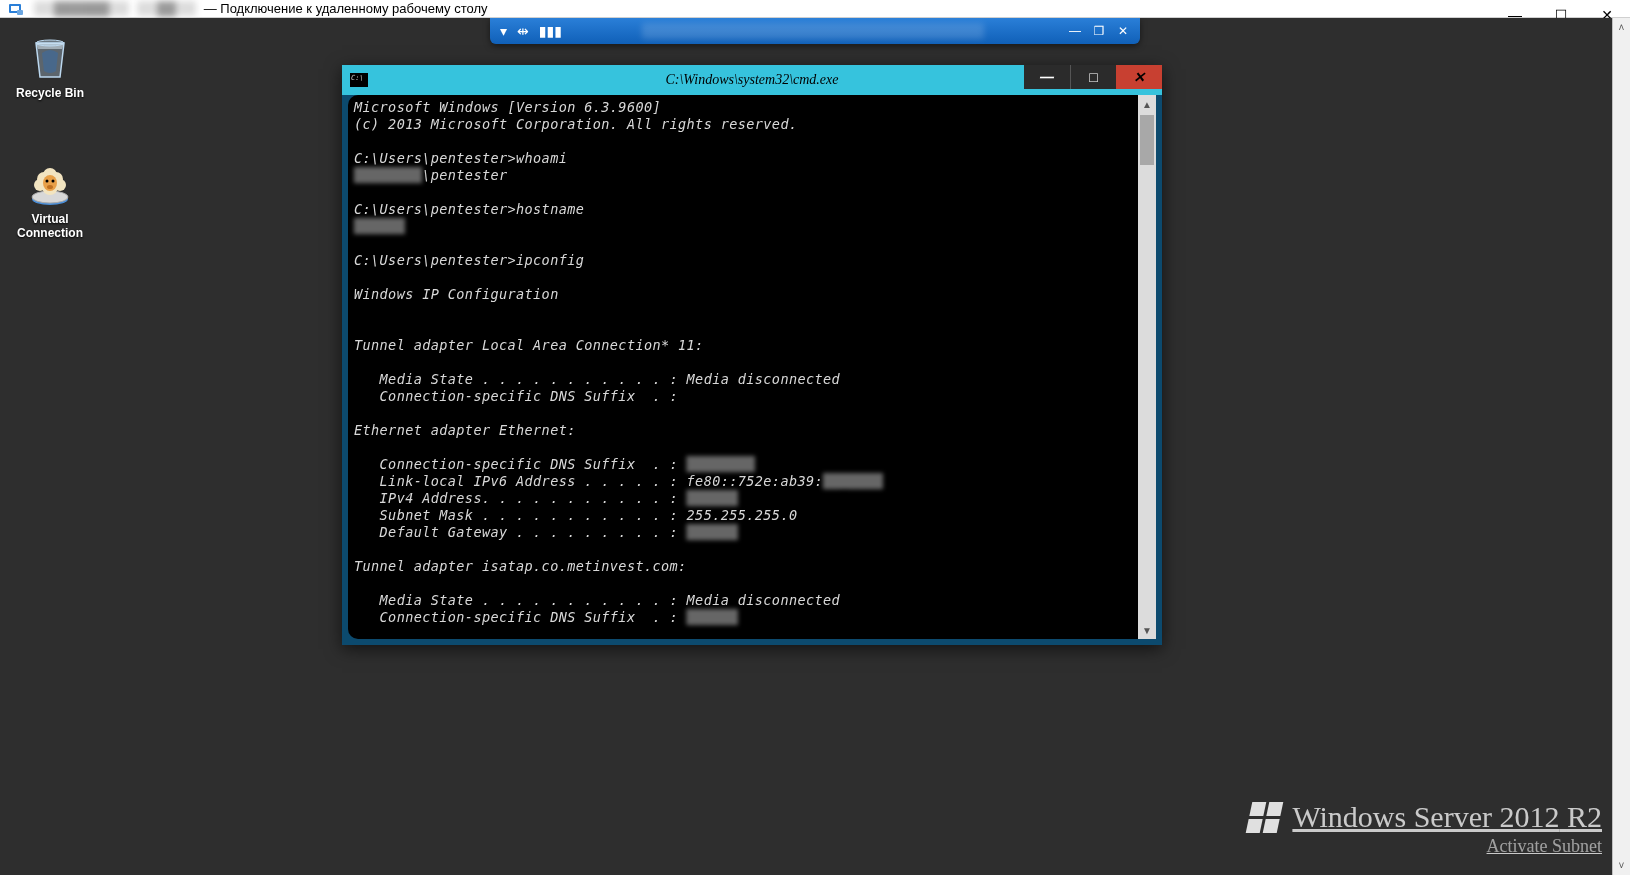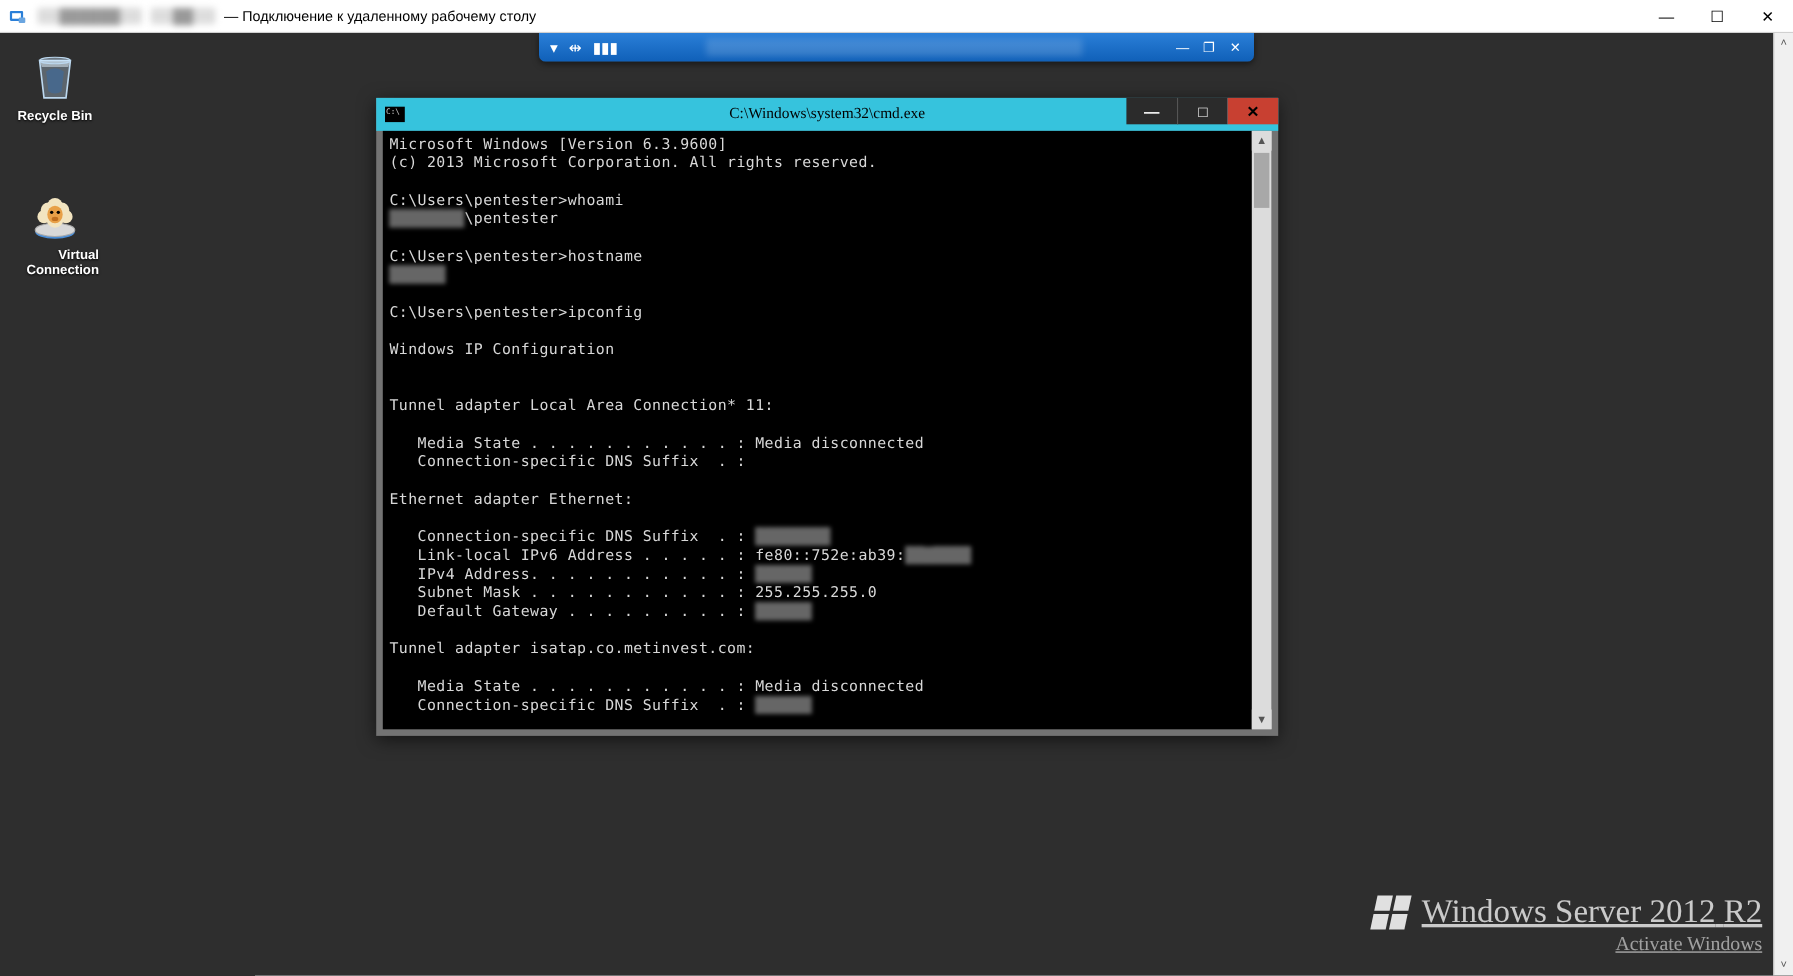--- a/index.html
+++ b/index.html
@@ -1,21 +1,21 @@
 <!DOCTYPE html>
 <html><head>
 <meta charset="utf-8">
 <style>
   * { box-sizing: border-box; margin: 0; padding: 0; }
   html, body { width: 1630px; height: 887px; overflow: hidden; font-family: "Segoe UI", Tahoma, sans-serif; }
   body { background: #fff; }
 
   
   .rdp-titlebar {
-    height: 30px; background: #fff; display: flex; align-items: center;
+    height: 18px; background: #fff; display: flex; align-items: center;
     border-bottom: 1px solid #d0d0d0; padding-left: 8px; font-size: 13px; color: #000;
     position: relative;
   }
   .rdp-titlebar .icon { width: 16px; height: 16px; margin-right: 6px; }
   .rdp-titlebar .blur { filter: blur(3px); color:#999; background:#ddd; padding:0 20px; border-radius:2px; margin:0 4px;}
   .rdp-title-text { margin-left: 4px; }
   .rdp-winbuttons { position:absolute; right:0; top:0; height:30px; display:flex; }
   .rdp-winbuttons div { width:46px; height:30px; display:flex; align-items:center; justify-content:center; font-size:14px; color:#000;}
 
   
@@ -48,23 +48,24 @@
     box-shadow:0 2px 6px rgba(0,0,0,.5);
   }
   .conn-bar .left { display:flex; align-items:center; gap:10px; padding-left:10px;}
   .conn-bar .left span { font-size:14px; }
   .conn-bar .mid { flex:1; text-align:center; filter:blur(3px); background:rgba(255,255,255,.15); margin:2px 80px; height:16px; border-radius:2px;}
   .conn-bar .right { display:flex; align-items:center; gap:2px; padding-right:6px;}
   .conn-bar .right .btn { width:22px; height:18px; display:flex; align-items:center; justify-content:center; font-size:12px;}
 
   
   .cmd-window {
-    position:absolute; left:342px; top:59px; width:820px; height:580px;
-    background:#737373; 
+    position:absolute; left:342px; top:47px; width:820px; height:580px;
+    background:#0c4a6e; 
     box-shadow:0 4px 16px rgba(0,0,0,.6);
+    font-style:italic;
   }
   .cmd-titlebar {
     height:30px; background:#36c3dd; display:flex; align-items:center; position:relative;
   }
   .cmd-titlebar .cmd-icon {
     width:18px; height:14px; background:#000; margin-left:8px; position:relative;
   }
   .cmd-titlebar .cmd-icon::before{ content:"C:\\"; color:#ccc; font-size:7px; font-family:monospace; position:absolute; left:1px; top:1px;}
   .cmd-title-text {
     position:absolute; left:0; right:0; text-align:center; font-size:14px; color:#000; font-family:"Segoe UI";
@@ -72,20 +73,21 @@
   }
   .cmd-winbuttons { position:absolute; right:0; top:0; display:flex; height:24px;}
   .cmd-winbuttons .b { width:46px; height:24px; display:flex; align-items:center; justify-content:center; font-size:14px; font-weight:bold;}
   .cmd-winbuttons .min { background:#2b2b2b; color:#fff;}
   .cmd-winbuttons .max { background:#2b2b2b; color:#fff; border-left:1px solid #555;}
   .cmd-winbuttons .close { background:#c84031; color:#000;}
 
   .cmd-body {
     position:absolute; left:6px; right:6px; top:30px; bottom:6px; background:#000;
     display:flex;
+    border-radius:10px;
   }
   .cmd-text {
     flex:1; padding:4px 6px; color:#d8d8d8; font-family:"Lucida Console","Consolas",monospace;
     font-size:13.5px; line-height:17px; white-space:pre; overflow:hidden;
     font-weight:500; letter-spacing:.4px;
   }
   .cmd-scroll { width:18px; background:#dcdcdc; display:flex; flex-direction:column; align-items:center;}
   .cmd-scroll .sbtn{ width:100%; height:18px; background:#dcdcdc; display:flex;align-items:center;justify-content:center;font-size:10px;color:#555;}
   .cmd-scroll .thumb{ width:14px; height:50px; background:#a8a8a8; margin-top:2px;}
   .cmd-scroll .track{ flex:1;}
@@ -129,21 +131,21 @@
       <svg class="recycle-svg" viewBox="0 0 48 48">
         <path d="M10 10 L38 10 L34 44 L14 44 Z" fill="rgba(200,230,255,.3)" stroke="#bcd8ef" stroke-width="1.5"></path>
         <path d="M10 10 L38 10 L36 16 L12 16 Z" fill="rgba(230,245,255,.5)"></path>
         <ellipse cx="24" cy="10" rx="14" ry="3" fill="rgba(200,230,255,.4)" stroke="#bcd8ef"></ellipse>
         <path d="M16 20 Q24 14 32 20 L30 38 Q24 42 18 38 Z" fill="#3a6aa0" opacity=".6"></path>
       </svg>
     </div>
     <div>Recycle Bin</div>
   </div>
 
-  <div class="desk-icon" style="left:10px; top:140px;text-align:right;">
+  <div class="desk-icon" style="left:10px; top:140px;">
     <div class="img">
       <svg class="sheep-svg" viewBox="0 0 48 48">
         <ellipse cx="24" cy="40" rx="18" ry="6" fill="#4a8ed8"></ellipse>
         <ellipse cx="24" cy="38" rx="18" ry="6" fill="#d8d8d8" stroke="#aaa"></ellipse>
         <circle cx="18" cy="20" r="7" fill="#f2e4c0"></circle>
           <circle cx="30" cy="20" r="7" fill="#f2e4c0"></circle>
         <circle cx="24" cy="16" r="7" fill="#f2e4c0"></circle>
           <circle cx="14" cy="26" r="6" fill="#f2e4c0"></circle>
         <circle cx="34" cy="26" r="6" fill="#f2e4c0"></circle>
           <circle cx="24" cy="28" r="8" fill="#f2e4c0"></circle>
@@ -227,20 +229,20 @@
   <div class="watermark">
     <div class="brand">
       <span class="winlogo">
           <span></span>
           <span></span>
           <span></span>
           <span></span>
         </span>
       <span><span>Windows Server 2012</span> <span class="r2">R2</span></span>
     </div>
-    <div class="activate">Activate Windows</div>
+    <div class="activate">Activate Subnet</div>
   </div>
 
   <div class="remote-scrollbar">
     <div class="arrow">˄</div>
     <div class="arrow">˅</div>
   </div>
 </div>
 
 </body></html>

